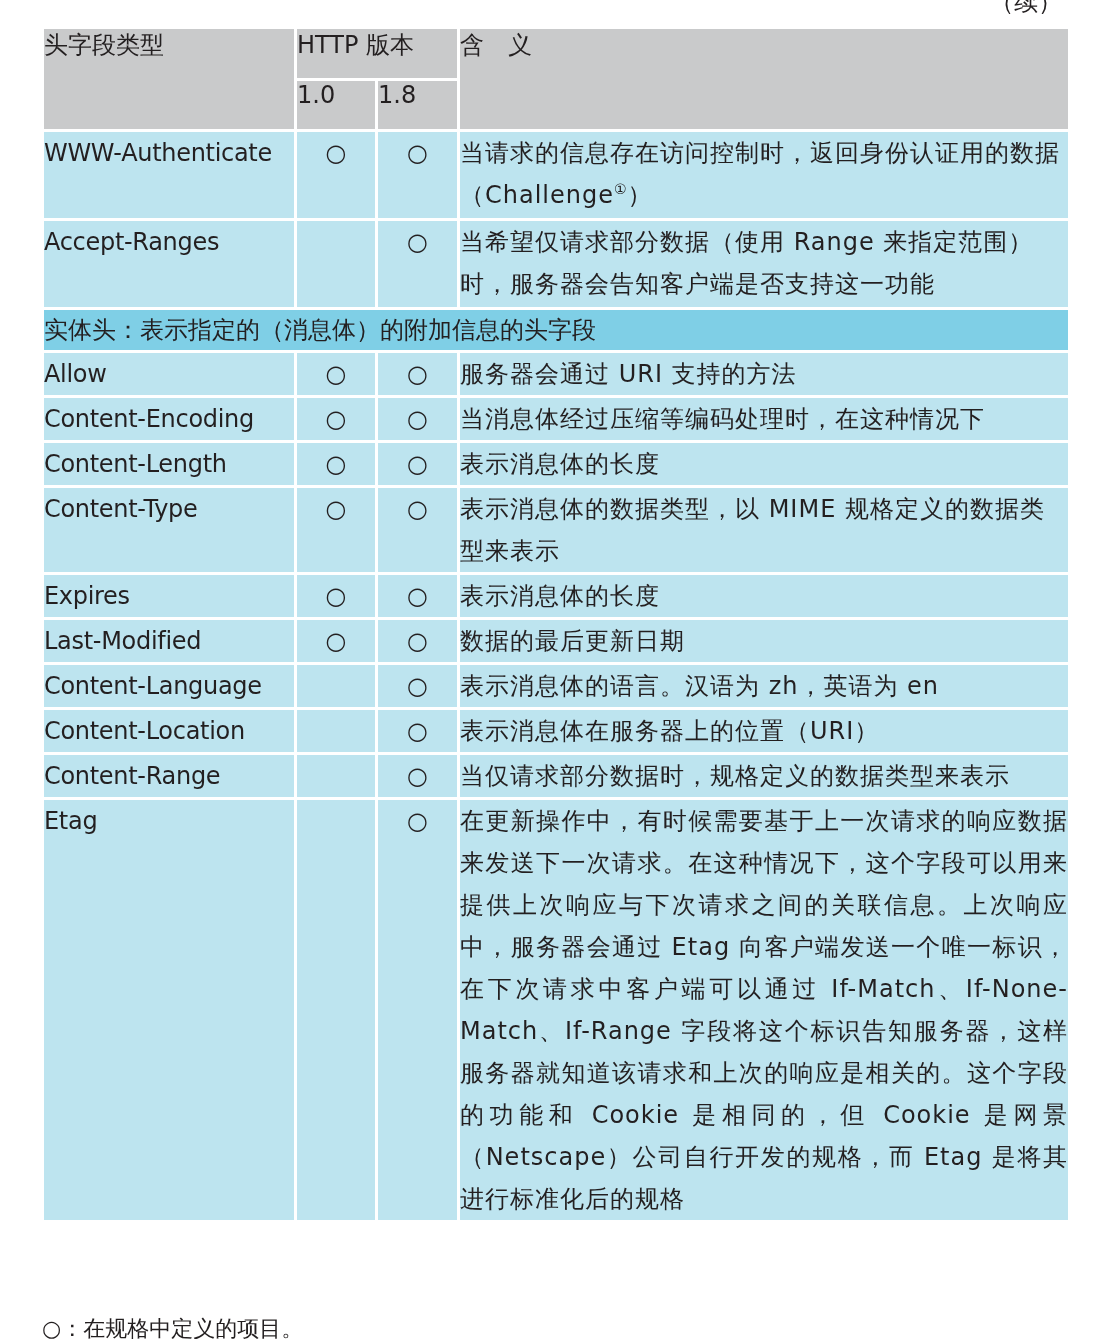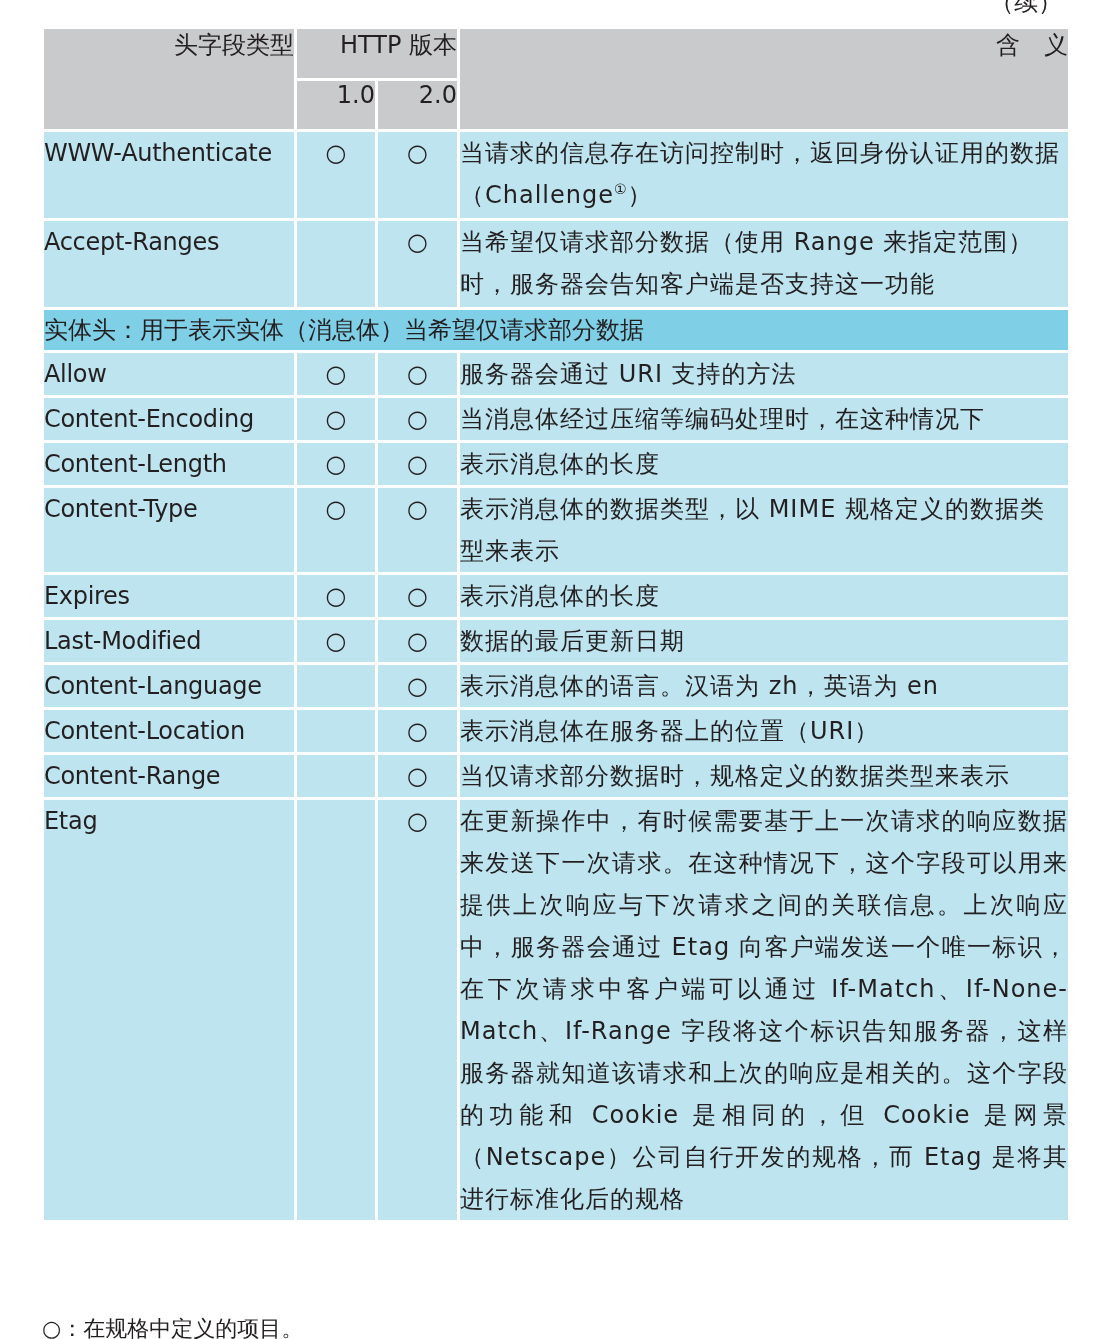--- a/index.html
+++ b/index.html
@@ -1,21 +1,21 @@
 <!DOCTYPE html>
 <html><head>
 <meta charset="utf-8">
 <style>
   html, body { margin:0; padding:0; background:#ffffff; }
   body { width:1102px; height:1339px; position:relative; overflow:hidden;
          font-family: "DejaVu Sans", "Liberation Sans", sans-serif; color:#231f20; }
   .cont { position:absolute; right:40px; top:-14px; font-size:24px; color:#231f20; }
   table.t { position:absolute; left:41px; top:26px; width:1027px; border-collapse:collapse; table-layout:fixed; }
   table.t td, table.t th { border:3px solid #ffffff; padding:0; vertical-align:top; font-weight:normal; }
-  th.h { background:#c9cacb; font-size:24px; text-align:right; vertical-align:middle; font-weight:bold; }
+  th.h { background:#c9cacb; font-size:24px; text-align:left; vertical-align:middle; font-weight:bold; }
   th.hsub { font-weight:normal; font-size:24px;margin-top:10px; }
   td { background:#bde4ef; font-size:24px; line-height:42px; }
   td.name { padding:8px 0 0 12px; letter-spacing:-0.3px; }
   td.mark { text-align:center; padding-top:8px; }
   td.desc { padding:8px 10px 6px 13px; letter-spacing:1px; }
   td.section { background:#7fcfe6; padding:4px 0 4px 12px; line-height:40px; }
   sup { font-size:14px; vertical-align:top; position:relative; top:-6px; }
   .legend { position:absolute; left:42px; top:1314px; font-size:22px; }
 </style>
 </head>
@@ -31,36 +31,36 @@
       <col style="width:611px">
     </colgroup>
   <tbody>
       <tr>
     <th class="h" rowspan="2" style="height:100px">头字段类型</th>
     <th class="h" colspan="2" style="height:48px">HTTP 版本</th>
     <th class="h" rowspan="2">含　义</th>
   </tr>
   <tr>
     <th class="h hsub" style="height:48px">1.0</th>
-    <th class="h hsub">2.0</th>
+    <th class="h hsub">1.8</th>
   </tr>
   <tr>
     <td class="name" style="height:86px">WWW-Authenticate</td>
     <td class="mark">○</td>
     <td class="mark">○</td>
     <td class="desc"><span>当请求的信息存在访问控制时，返回身份认证用的数据（Challenge</span><sup>①</sup><span>）</span></td>
   </tr>
   <tr>
     <td class="name" style="height:86px">Accept-Ranges</td>
     <td class="mark"></td>
     <td class="mark">○</td>
     <td class="desc">当希望仅请求部分数据（使用 Range 来指定范围）时，服务器会告知客户端是否支持这一功能</td>
   </tr>
   <tr>
-    <td class="section" colspan="4">实体头：用于表示实体（消息体）当希望仅请求部分数据</td>
+    <td class="section" colspan="4">实体头：表示指定的（消息体）的附加信息的头字段</td>
   </tr>
   <tr>
     <td class="name">Allow</td>
     <td class="mark">○</td>
     <td class="mark">○</td>
     <td class="desc">服务器会通过 URI 支持的方法</td>
   </tr>
   <tr>
     <td class="name">Content-Encoding</td>
     <td class="mark">○</td>

